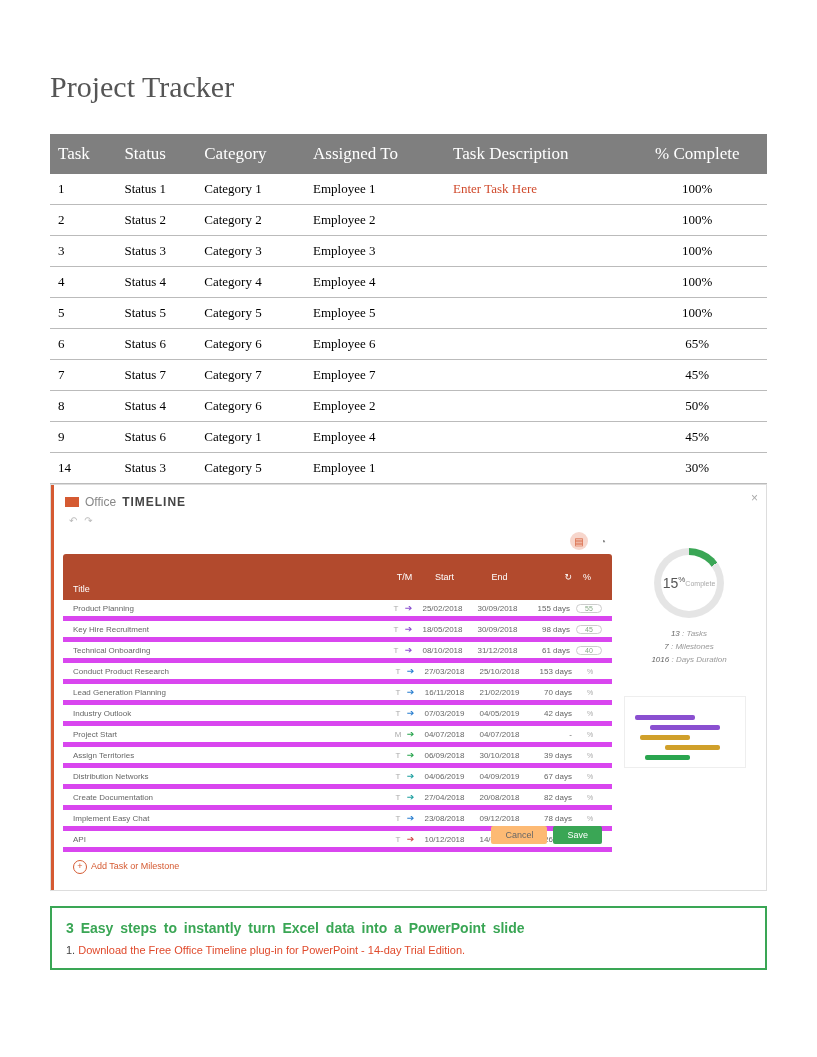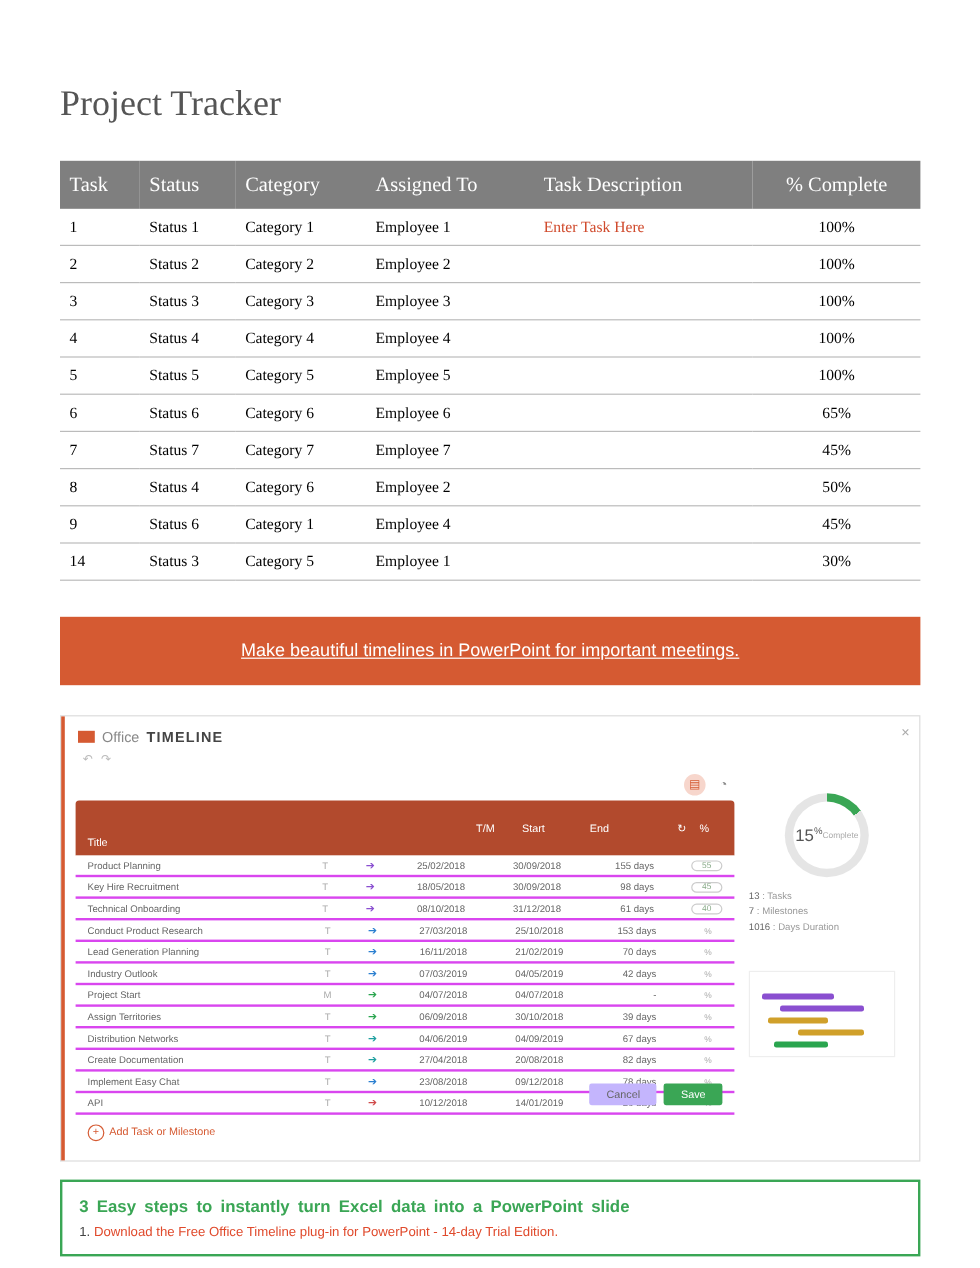--- a/index.html
+++ b/index.html
@@ -104,26 +104,25 @@
     border-radius: 3px 3px 0 0;
   }
   .ot-h-title { flex: 1; margin-top: 24px; }
   .ot-h-col { width: 55px; text-align: center; }
   .ot-h-tm { width: 25px; text-align:center;}
   .ot-h-dur { width: 45px; text-align:right;}
   .ot-h-pct { width: 30px; text-align:center;}
   .ot-rows { background:#fff; }
   .ot-row {
     display: flex;
-    align-items: flex-end;
+    align-items: center;
     padding: 3px 10px;
-    border-bottom: 2px solid #d946ef;
+    border-bottom: 5px solid #d946ef;
     font-size: 8px;
     color: #666;
-    gap: 25px;
   }
   .ot-r-title { flex: 1; }
   .ot-r-tm { width: 12px; text-align:center; color:#aaa;}
   .ot-r-arrow { width: 13px; text-align:center; font-size:9px;}
   .ot-r-date { width: 55px; text-align:center; }
   .ot-r-dur { width: 45px; text-align:right; }
   .ot-r-pct {
     width: 24px; margin-left:6px; text-align:center;
     border: 1px solid #ccc; border-radius: 8px;
     font-size: 7px; color:#8a8;
@@ -141,40 +140,40 @@
   }
   .ot-buttons {
     position: relative;
     float: right;
     margin: -26px 10px 0 0;
     display:flex; gap:6px;
   }
   .ot-btn {
     font-size:9px; padding:4px 14px; border:none; border-radius:2px;
   }
-  .ot-btn.cancel { background:#c4b5fd; color:#666;}
+  .ot-btn.cancel { background:#fdba74; color:#666;}
   .ot-btn.save { background:#3aa655; color:#fff;}
   .ot-side {
     width: 130px;
     padding-top: 20px;
   }
   .ot-ring {
     width: 70px; height: 70px; border-radius: 50%;
     background: conic-gradient(#3aa655 0 54deg, #e5e5e5 54deg 360deg);
     margin: 0 auto 10px auto;
     display:flex; align-items:center; justify-content:center;
   }
   .ot-ring-inner {
     width:56px; height:56px; background:#fff; border-radius:50%;
     display:flex; flex-direction:row; align-items:center; justify-content:center;
   }
   .ot-ring-val { font-size:14px; color:#555; }
   .ot-ring-sup { font-size:8px; vertical-align: super;}
   .ot-ring-lbl { font-size:7px; color:#aaa;}
-  .ot-stats { text-align:left; font-size:8px; color:#999; line-height:1.6;}
+  .ot-stats { text-align:center; font-size:8px; color:#999; line-height:1.6;font-style:italic;}
   .ot-stats .n { color:#666;}
   .ot-gantt {
     margin-top: 30px; border:1px solid #eee; height: 70px; width:120px;
     position:relative; background:
       linear-gradient(#fff,#fff);
   }
   .g-bar{position:absolute;height:5px;border-radius:2px;}
   .instruct {
     border: 2px solid #3aa655;
     padding: 12px 14px;
@@ -279,21 +278,20 @@
           <td>14</td>
           <td>Status 3</td>
           <td>Category 5</td>
           <td>Employee 1</td>
           <td class=""></td>
           <td class="center">30%</td>
         </tr>
       </tbody>
   </table>
 
-  <div class="banner">Make beautiful timelines in PowerPoint for important meetings.</div>
 
   <div class="ot-panel">
     <div class="ot-leftbar"></div>
     <span class="ot-close">×</span>
     <div class="ot-top">
       <span class="ot-logo"></span>
       <span class="ot-brand1">Office</span>
         <span class="ot-brand2">TIMELINE</span>
     </div>
     <div style="padding:0 14px 2px 14px;">

